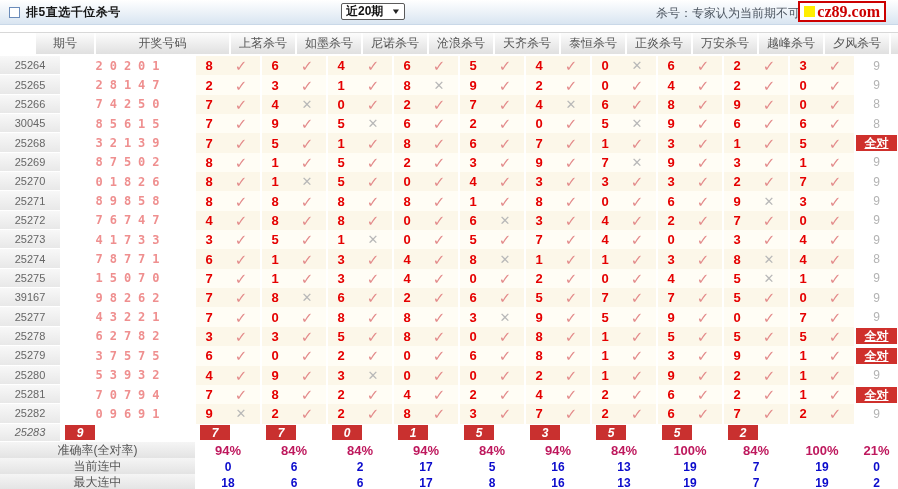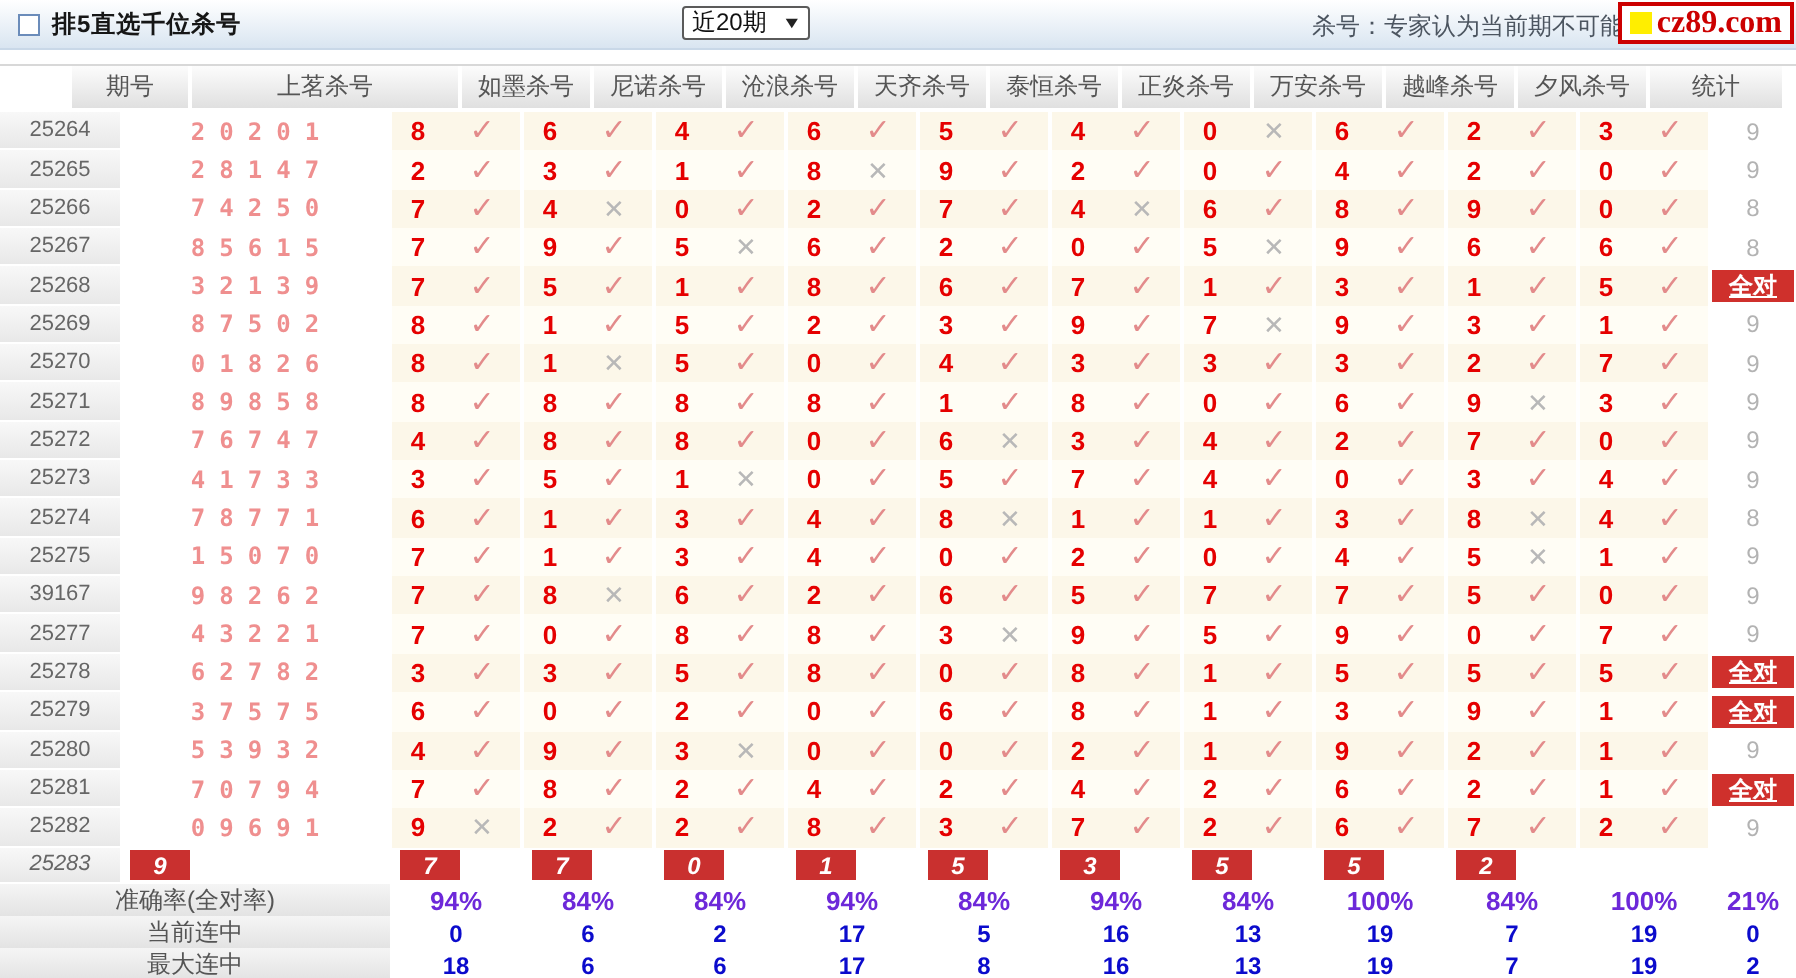--- a/index.html
+++ b/index.html
@@ -16,26 +16,26 @@
   }
   .cb{
     width:11px;height:11px;box-sizing:border-box;border:1px solid #6b8cba;
     background:#fff;margin:0 6px 0 9px;flex:0 0 auto;
   }
   .title{font-weight:bold;font-size:12px;color:#161616;letter-spacing:.5px;}
   .rangesel{
     position:absolute;left:341px;top:3px;width:64px;height:17px;box-sizing:border-box;
     border:1px solid #5a5a5a;background:#fff;border-radius:2px;
     font-size:12px;color:#111;display:flex;align-items:center;
-    justify-content:space-between;padding:0 4px;cursor:default;
+    justify-content:space-between;padding:0 4px;cursor:default;font-weight:bold;
   }
   .rangesel .arrow{font-size:8px;color:#222;transform:scaleX(1.3);}
   .note{position:absolute;right:86px;top:5px;font-size:12px;color:#4c5560;white-space:nowrap;}
   .logo{
-    position:absolute;right:1px;top:1px;height:21px;box-sizing:border-box;
+    position:absolute;right:12px;top:1px;height:21px;box-sizing:border-box;
     border:2px solid #cc0000;background:#fff;display:flex;align-items:center;padding:0 4px;
   }
   .logo .sq{width:11px;height:11px;background:#ffee00;margin-right:2px;}
   .logo .txt{font-family:"Liberation Serif","DejaVu Serif",serif;font-weight:bold;color:#cc0000;font-size:16px;line-height:1;}
   .gapbar{height:7px;background:#fff;}
   
   #tbl{border-top:1px solid #d8d8d8;}
   .grid{display:grid;grid-template-columns:60px 135px repeat(10,66px) 43px;}
   .hrow{height:23px;margin-left:36px;}
   .hcell{
@@ -81,21 +81,21 @@
     display:flex;align-items:center;justify-content:center;
   }
   
   .r-sum{height:16.1px;}
   .lcell{
     grid-column:1/3;background:linear-gradient(#f5f5f5,#e2e2e2);
     box-sizing:border-box;border-bottom:1px solid #fff;
     color:#555;font-size:12px;display:flex;align-items:center;justify-content:center;
   }
   .vcell{background:#fff;display:flex;align-items:center;justify-content:center;font-weight:bold;}
-  .v-red{color:#6d28d9;font-size:13px;}
+  .v-red{color:#be185d;font-size:13px;}
   .v-blue{color:#0b0bcc;font-size:12px;}
 </style>
 </head>
 <body>
 
 <div class="topbar">
   <span class="cb"></span>
   <span class="title">排5直选千位杀号</span>
   <div class="rangesel">
     <span>近20期</span>
@@ -105,20 +105,21 @@
   <div class="logo">
     <span class="sq"></span>
     <span class="txt">cz89.com</span>
   </div>
 </div>
 <div class="gapbar"></div>
 
 <div id="tbl">
     <div class="grid hrow">
       <div class="hcell">期号</div>
+      <div class="hcell">开奖号码</div>
       <div class="hcell">上茗杀号</div>
       <div class="hcell">如墨杀号</div>
       <div class="hcell">尼诺杀号</div>
       <div class="hcell">沧浪杀号</div>
       <div class="hcell">天齐杀号</div>
       <div class="hcell">泰恒杀号</div>
       <div class="hcell">正炎杀号</div>
       <div class="hcell">万安杀号</div>
       <div class="hcell">越峰杀号</div>
       <div class="hcell">夕风杀号</div>
@@ -337,21 +338,21 @@
         <div class="cream">
           <div class="num">0</div>
           <div class="mark hit">✓</div>
         </div>
       </div>
       <div class="scell">
         <div class="statnum">8</div>
       </div>
     </div>
     <div class="grid r-data row-alt">
-      <div class="pcell">25267</div>
+      <div class="pcell">30045</div>
       <div class="dcell">
         <div class="digit">8</div>
         <div class="digit">5</div>
         <div class="digit">6</div>
         <div class="digit">1</div>
         <div class="digit">5</div>
       </div>
       <div class="ecell">
         <div class="cream">
           <div class="num">7</div>

